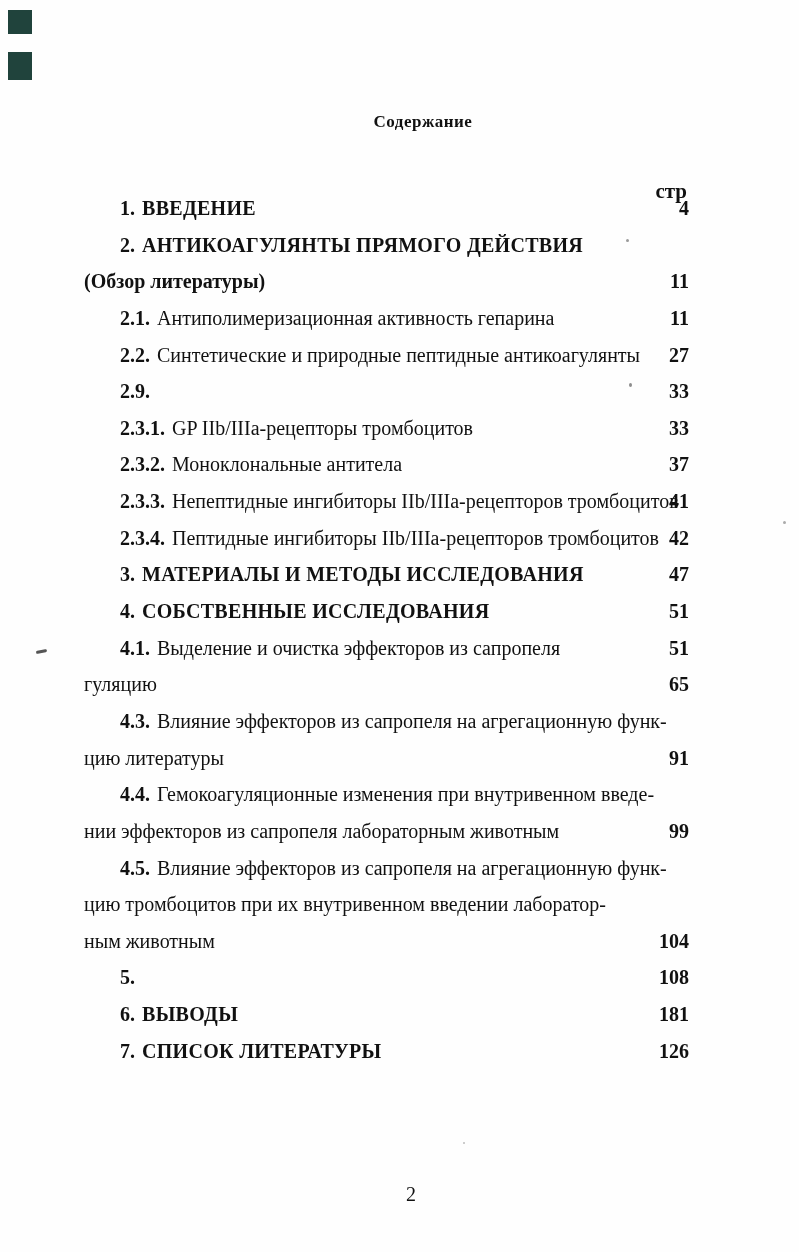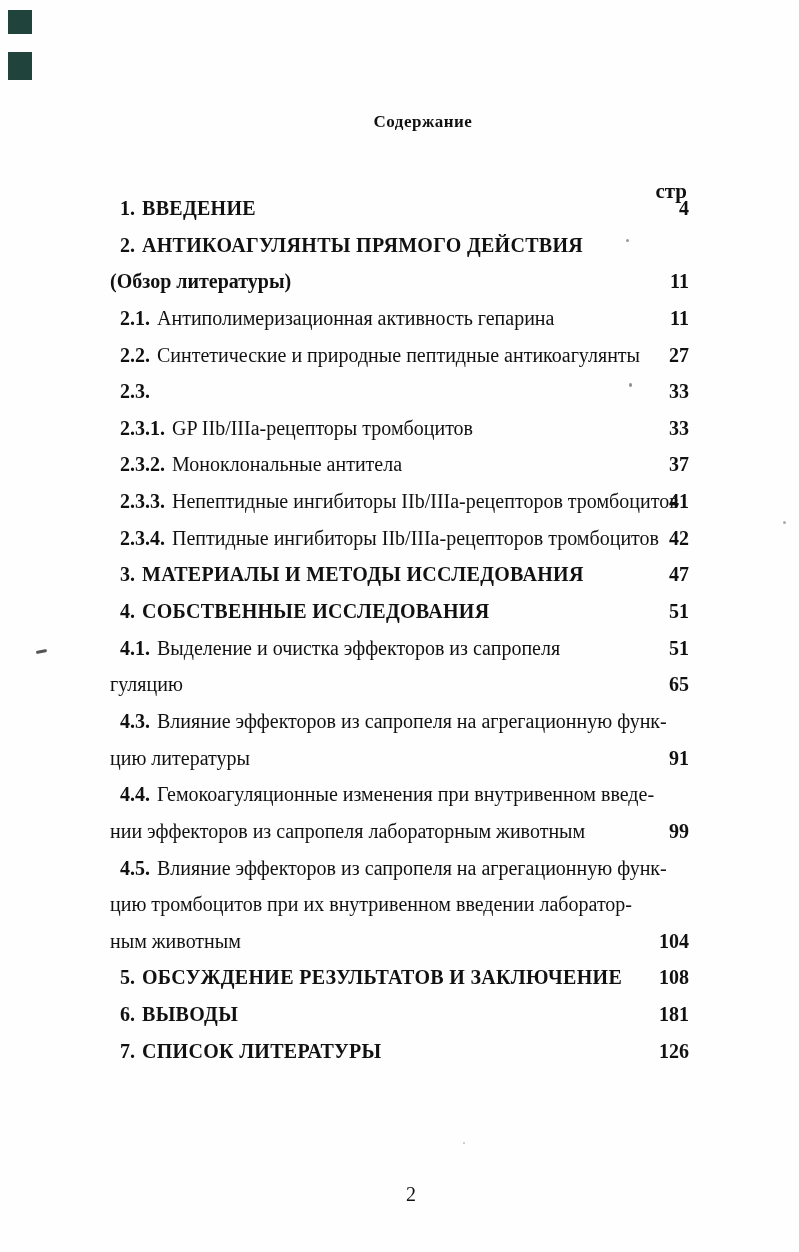--- a/index.html
+++ b/index.html
@@ -18,21 +18,21 @@
     position:absolute;top:156px;right:112px;width:60px;text-align:right;
     font-size:21px;font-weight:bold;margin-top:23px;
   }
   .toc{position:absolute;top:190px;left:0;width:799px;}
   .row{
     display:flex;align-items:baseline;height:36.65px;
     font-size:20px;line-height:36.65px;white-space:nowrap;
   }
   .row .lead{display:flex;min-width:0;}
   .row.ind0 .lead{padding-left:120px;}
-  .row.ind1 .lead{padding-left:110px;}
+  .row.ind1 .lead{padding-left:84px;}
   .row .prefix{font-weight:bold;margin-right:7px;}
   .row.chapter .txt{font-weight:bold;letter-spacing:0.3px;}
   .row.contBold .txt{font-weight:bold;}
   .row .pageno{
     margin-left:auto;flex:0 0 62px;width:62px;text-align:right;
     font-weight:bold;margin-right:110px;
   }
   .footer-page{
     position:absolute;top:1183px;left:411px;transform:translateX(-50%);
     font-size:20px;
@@ -81,21 +81,21 @@
       </div>
       <div class="row sub ind0">
         <span class="lead">
           <span class="prefix">2.2.</span>
           <span class="txt">Синтетические и природные пептидные антикоагулянты</span>
         </span>
         <span class="pageno">27</span>
       </div>
       <div class="row sub ind0">
         <span class="lead">
-          <span class="prefix">2.3.</span>
+          <span class="prefix">2.9.</span>
         </span>
         <span class="pageno">33</span>
       </div>
       <div class="row sub ind0">
         <span class="lead">
           <span class="prefix">2.3.1.</span>
           <span class="txt">GP IIb/IIIa-рецепторы тромбоцитов</span>
         </span>
         <span class="pageno">33</span>
       </div>
@@ -184,21 +184,20 @@
       </div>
       <div class="row cont ind1">
         <span class="lead">
           <span class="txt">ным животным</span>
         </span>
         <span class="pageno">104</span>
       </div>
       <div class="row chapter ind0">
         <span class="lead">
           <span class="prefix">5.</span>
-          <span class="txt">ОБСУЖДЕНИЕ РЕЗУЛЬТАТОВ И ЗАКЛЮЧЕНИЕ</span>
         </span>
         <span class="pageno">108</span>
       </div>
       <div class="row chapter ind0">
         <span class="lead">
           <span class="prefix">6.</span>
           <span class="txt">ВЫВОДЫ</span>
         </span>
         <span class="pageno">181</span>
       </div>

